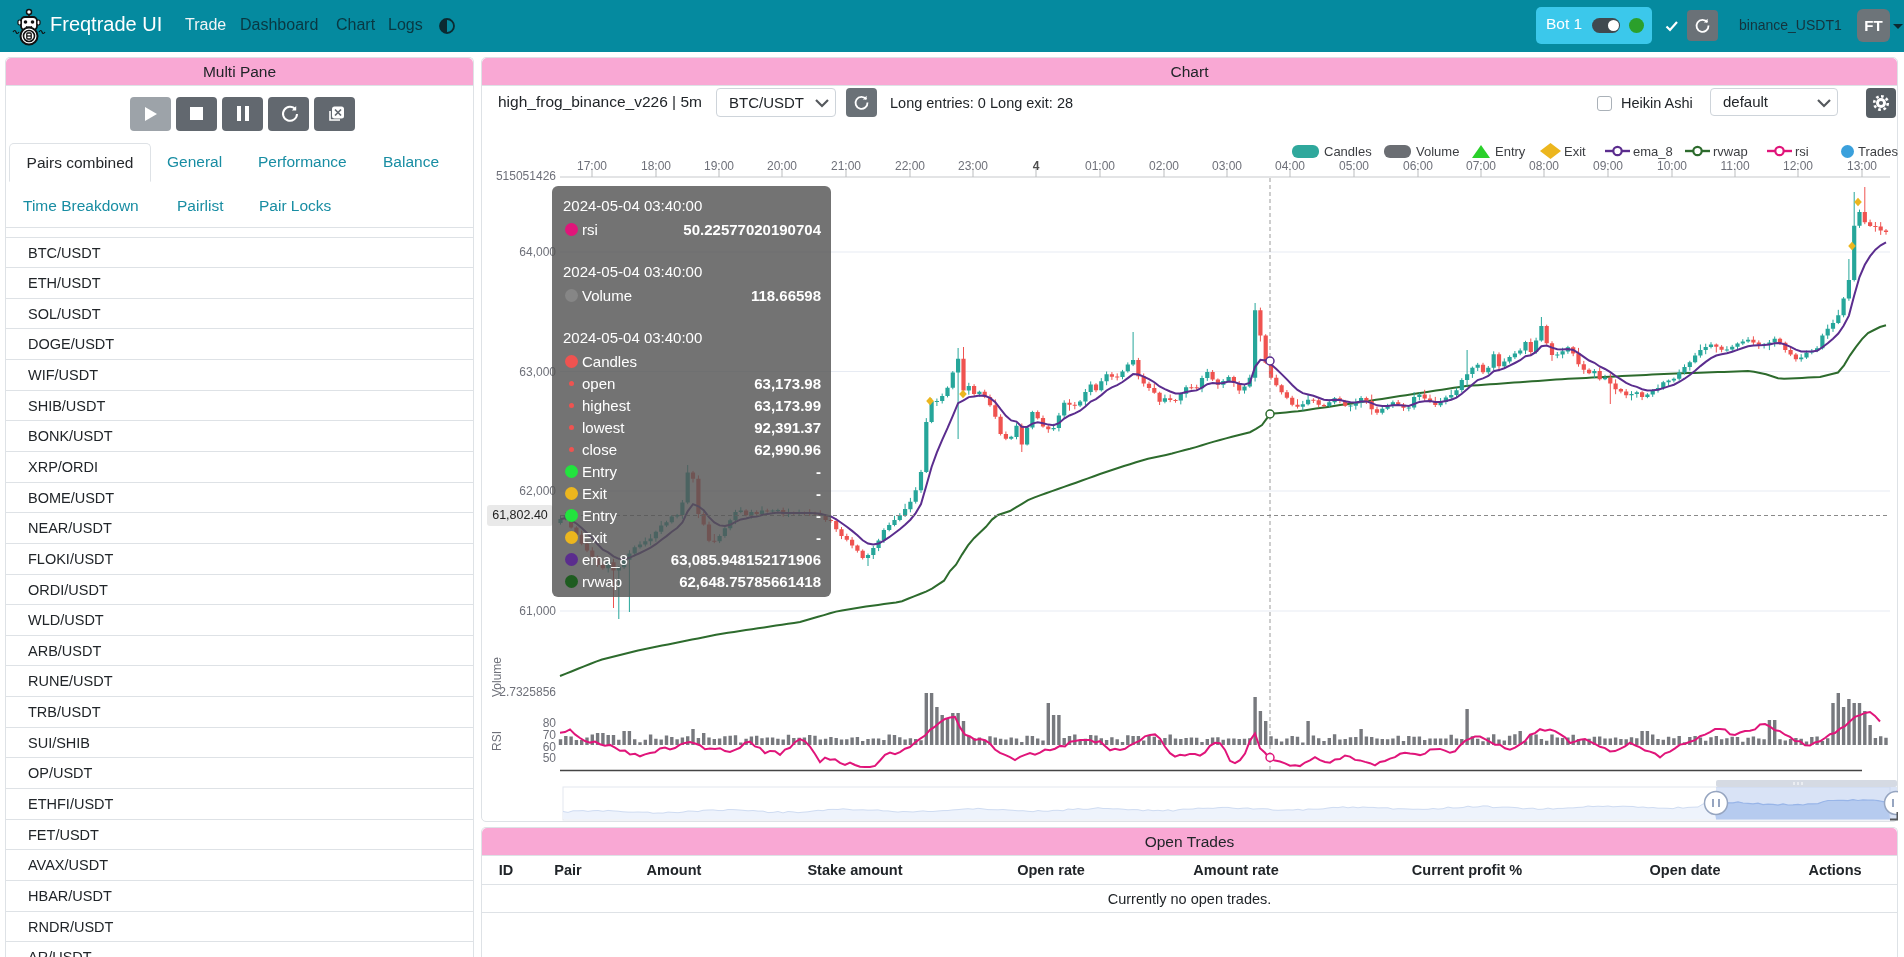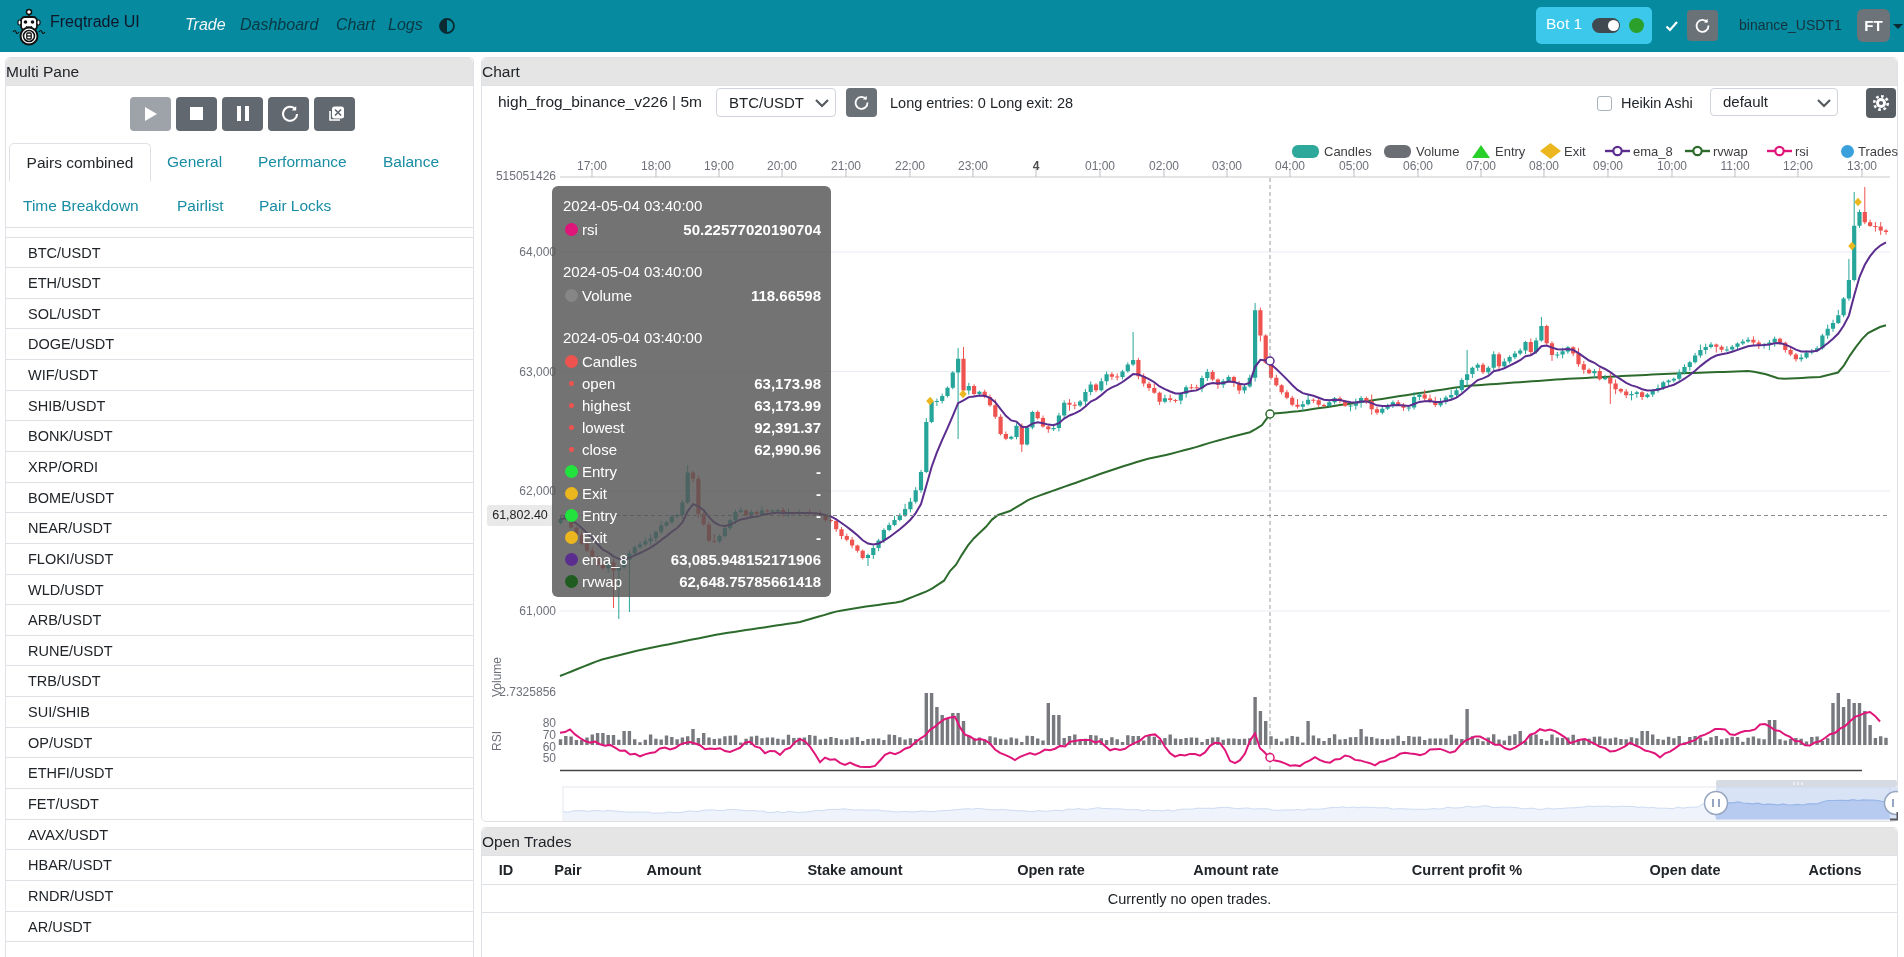--- a/index.html
+++ b/index.html
@@ -1,24 +1,24 @@
 <!DOCTYPE html>
 <html><head>
 <meta charset="utf-8">
 <style>
 * { margin:0; padding:0; box-sizing:border-box; }
 html,body { width:1904px; height:957px; overflow:hidden; background:#fff;
   font-family:"Liberation Sans", sans-serif; color:#212529; }
 .abs { position:absolute; }
 .navbar { position:absolute; left:0; top:0; width:1904px; height:52px; background:#058a9f; }
-.brand { position:absolute; left:50px; top:13px; font-size:16px; color:#0f172a; }
-.navlink { position:absolute; top:16px; font-size:16px; color:rgba(10,35,42,0.8);font-style:italic; }
+.brand { position:absolute; left:50px; top:13px; font-size:20px; color:#ffffff; }
+.navlink { position:absolute; top:16px; font-size:16px; color:rgba(10,35,42,0.8); }
 .card { position:absolute; background:#fff; border:1px solid #dee2e6; border-radius:5px; }
-.cardhead { height:28px; background:#e5e5e5; border-bottom:1px solid #dee2e6;
-  border-radius:5px 5px 0 0; text-align:left; font-size:15.5px; line-height:28px; color:#212529; }
+.cardhead { height:28px; background:#f9a8d4; border-bottom:1px solid #dee2e6;
+  border-radius:5px 5px 0 0; text-align:center; font-size:15.5px; line-height:28px; color:#212529; }
 .btn { position:absolute; width:41px; height:34px; background:#62686f; border-radius:4px; }
 .tablink { position:absolute; font-size:15.5px; color:#188da3; }
 .pairrow { height:30.65px; border-bottom:1px solid #dee2e6; font-size:14.5px;
   line-height:30.65px; padding-left:22px; color:#212529; }
 .sel { position:absolute; height:29px; border:1px solid #ced4da; border-radius:4px;
   background:#fff; font-size:15px; color:#212529; }
 .tt-row { position:absolute; left:11px; right:10px; height:22px; font-size:15px; color:#fff; }
 .tt-dot { position:absolute; left:2px; top:4px; width:13px; height:13px; border-radius:50%; }
 .tt-minidot { position:absolute; left:6px; top:8px; width:5px; height:5px; border-radius:50%; background:#ef5350; }
 .tt-lab { position:absolute; left:19px; top:0; line-height:22px; }
@@ -113,20 +113,21 @@
       <div class="pairrow">ETH/USDT</div>
       <div class="pairrow">SOL/USDT</div>
     <div class="pairrow">DOGE/USDT</div>
       <div class="pairrow">WIF/USDT</div>
       <div class="pairrow">SHIB/USDT</div>
     <div class="pairrow">BONK/USDT</div>
       <div class="pairrow">XRP/ORDI</div>
       <div class="pairrow">BOME/USDT</div>
     <div class="pairrow">NEAR/USDT</div>
       <div class="pairrow">FLOKI/USDT</div>
+      <div class="pairrow">ORDI/USDT</div>
     <div class="pairrow">WLD/USDT</div>
       <div class="pairrow">ARB/USDT</div>
       <div class="pairrow">RUNE/USDT</div>
     <div class="pairrow">TRB/USDT</div>
       <div class="pairrow">SUI/SHIB</div>
       <div class="pairrow">OP/USDT</div>
     <div class="pairrow">ETHFI/USDT</div>
       <div class="pairrow">FET/USDT</div>
       <div class="pairrow">AVAX/USDT</div>
     <div class="pairrow">HBAR/USDT</div>

